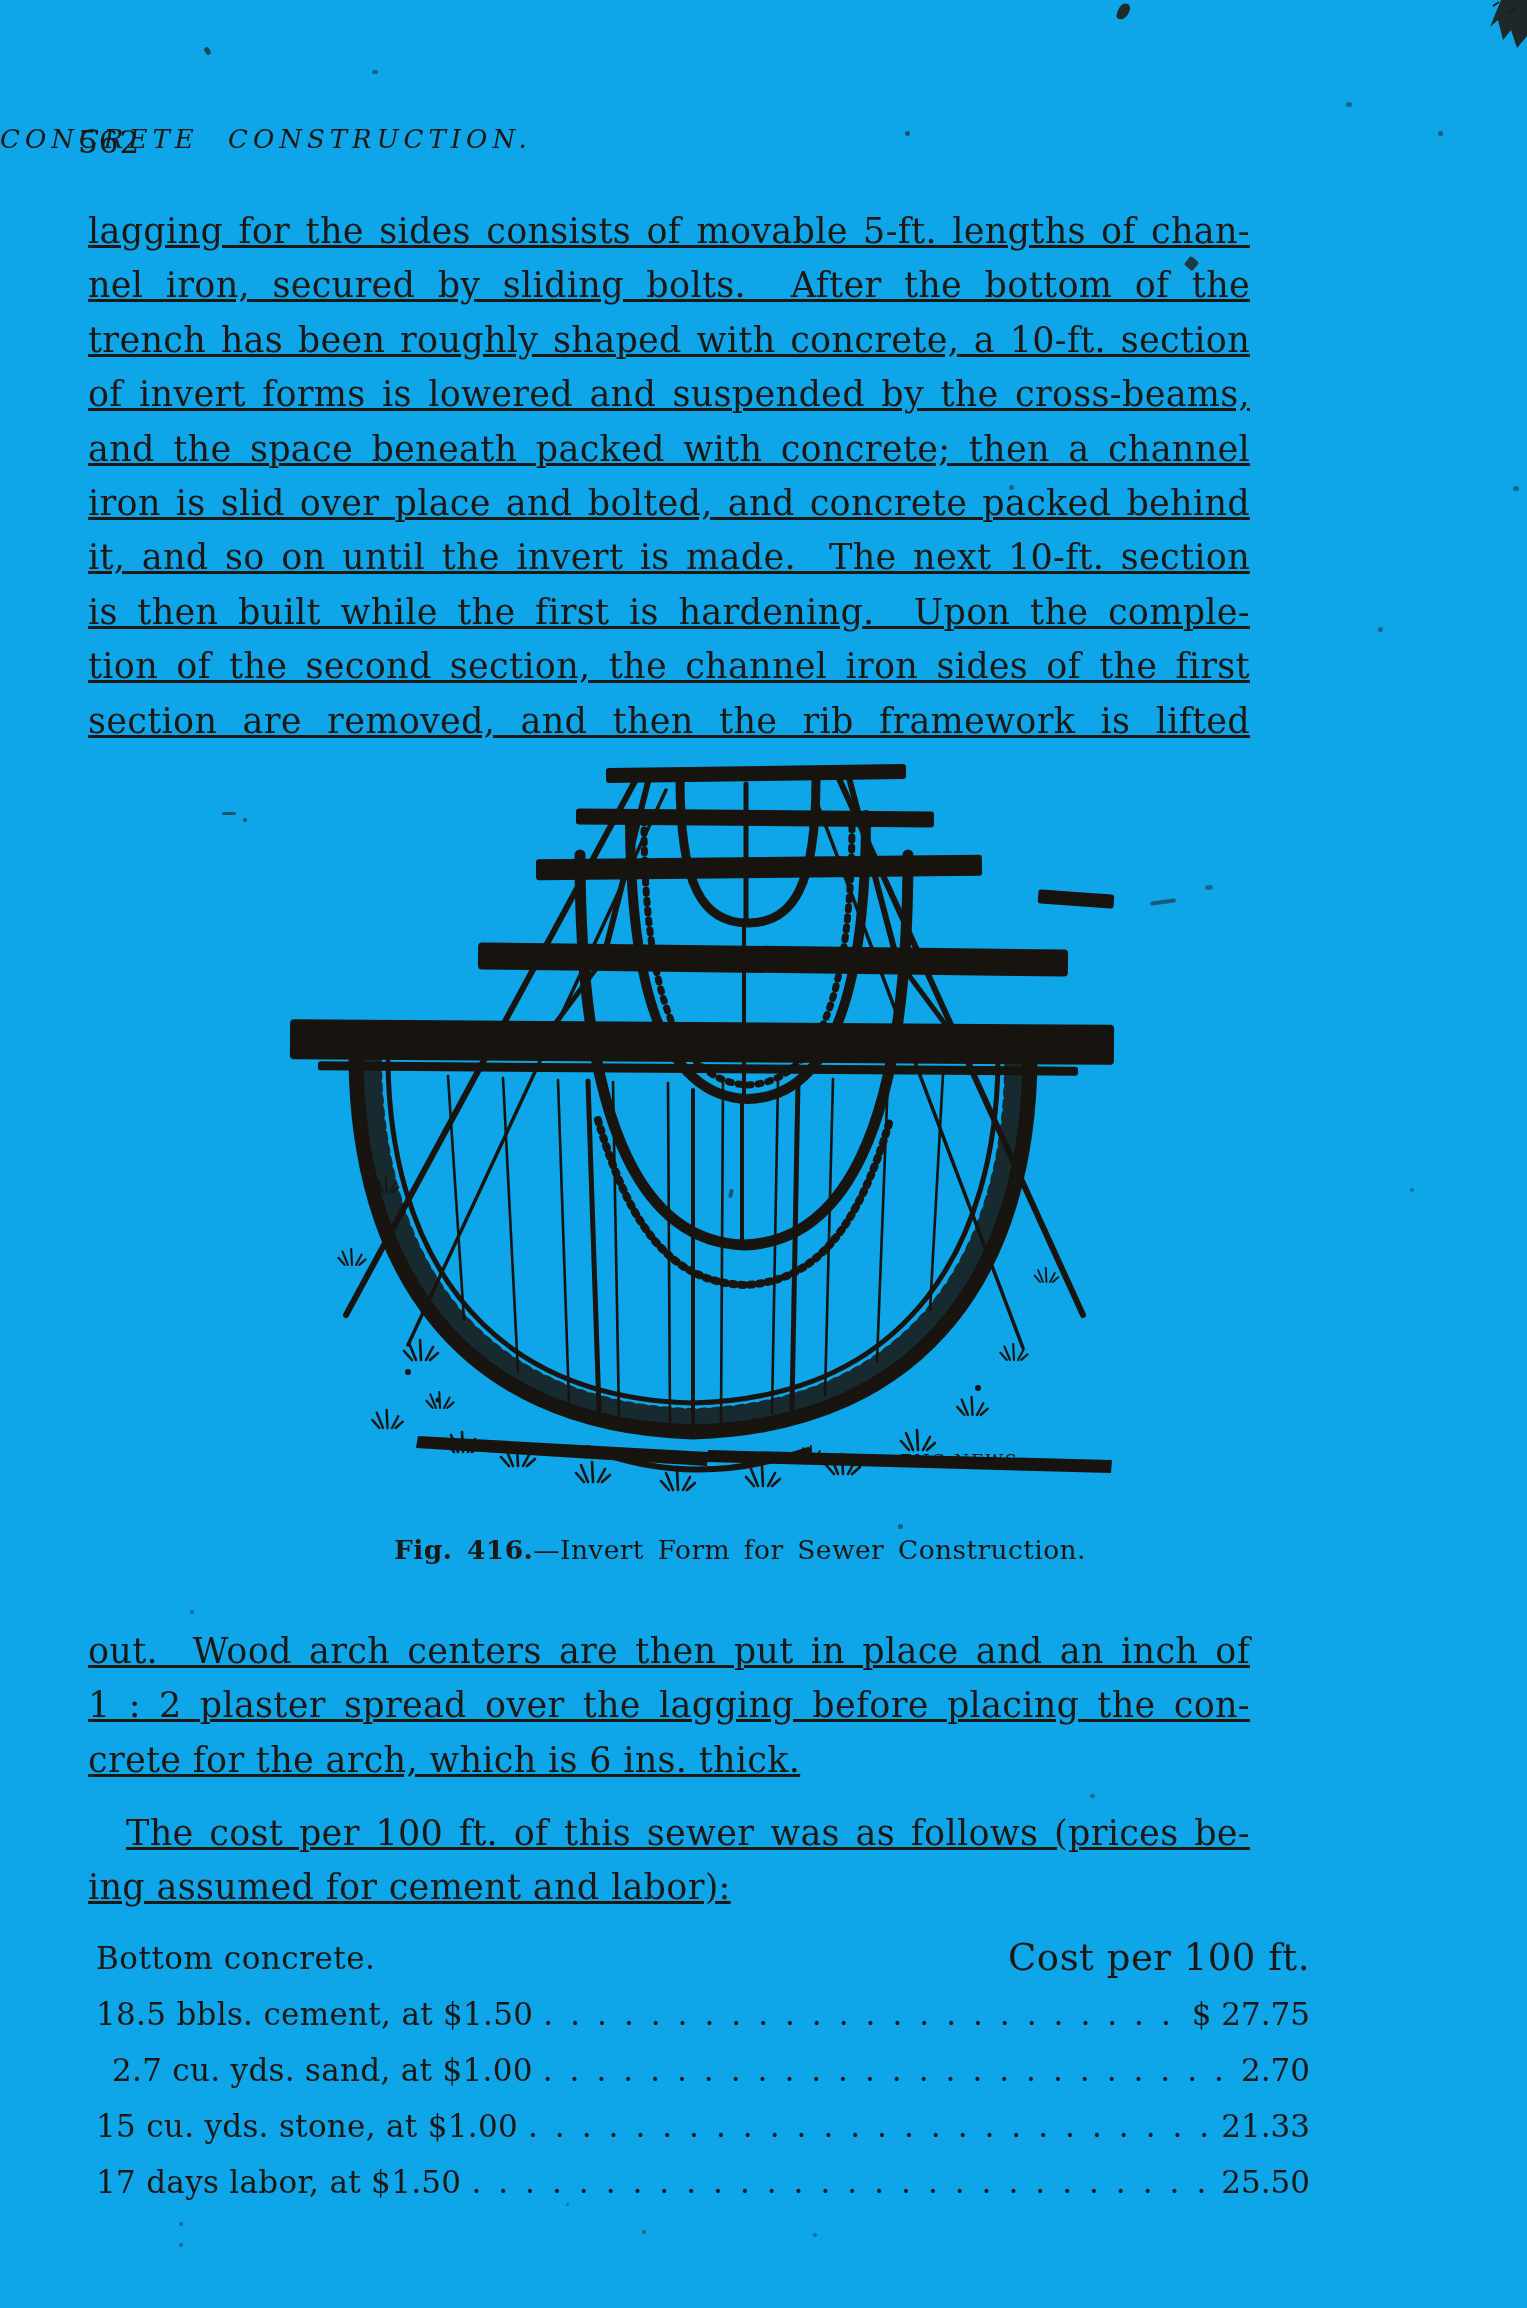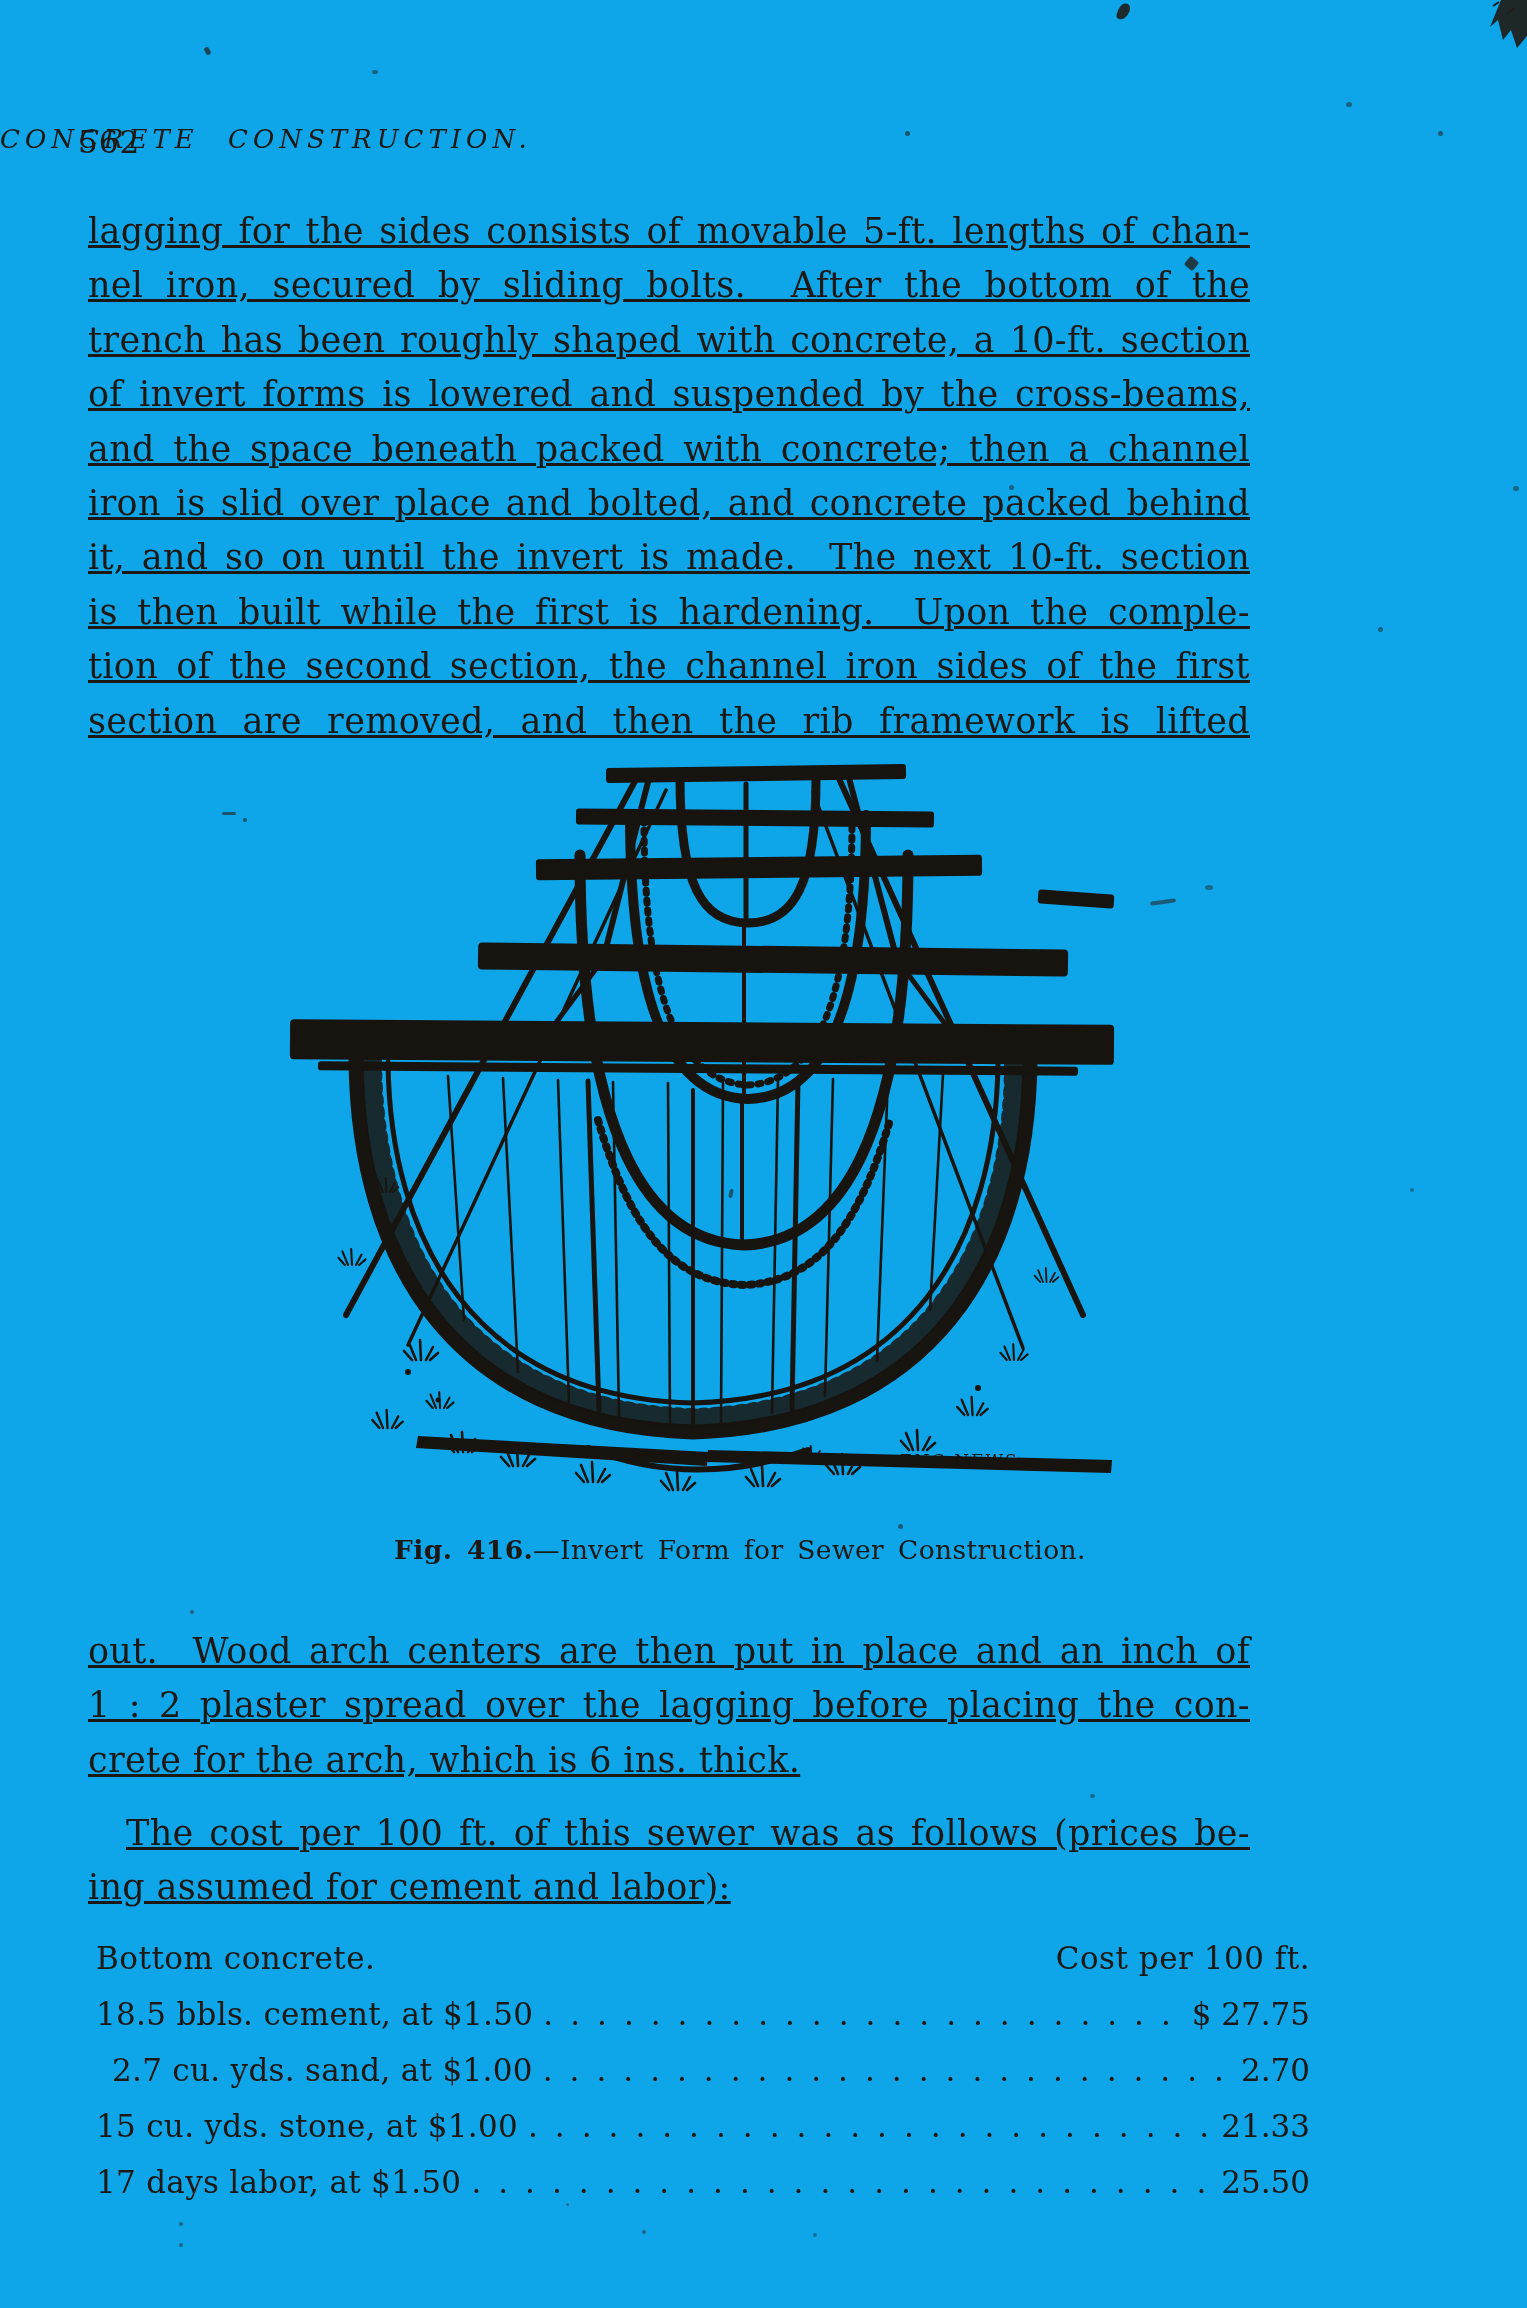--- a/index.html
+++ b/index.html
@@ -32,21 +32,21 @@
   .caption {
     position:absolute; left:0; top:1534px; width:1480px; text-align:center;
     font-size:26.5px; letter-spacing:0.4px; word-spacing:5px;
   }
   .caption b { font-weight:700; }
 
   .costtable { position:absolute; left:96px; top:1930px; width:1214px; font-size:31px; }
   .trow { display:flex; height:56px; line-height:56px; }
   .thead { justify-content:space-between; }
   .lhead { letter-spacing:0.5px; }
-  .rhead { font-size:31px; letter-spacing:0.5px; }
+  .rhead { font-size:37px; letter-spacing:0.5px; }
   .item  { white-space:nowrap; letter-spacing:0.3px; }
   .item.ind { padding-left:16px; }
   .dots  { flex:1 1 auto; overflow:hidden; white-space:nowrap; margin-left:10px; margin-right:6px; letter-spacing:17px; }
   .dots::after { content:"......................................................................"; }
   .amount { width:150px; text-align:right; white-space:nowrap; }
 
   .speck { position:absolute; background:#241f19; border-radius:50%; }
   .speck.dash { border-radius:2px; }
   .cornermark { position:absolute; right:0; top:0; width:42px; height:54px; }
   .commamark {

